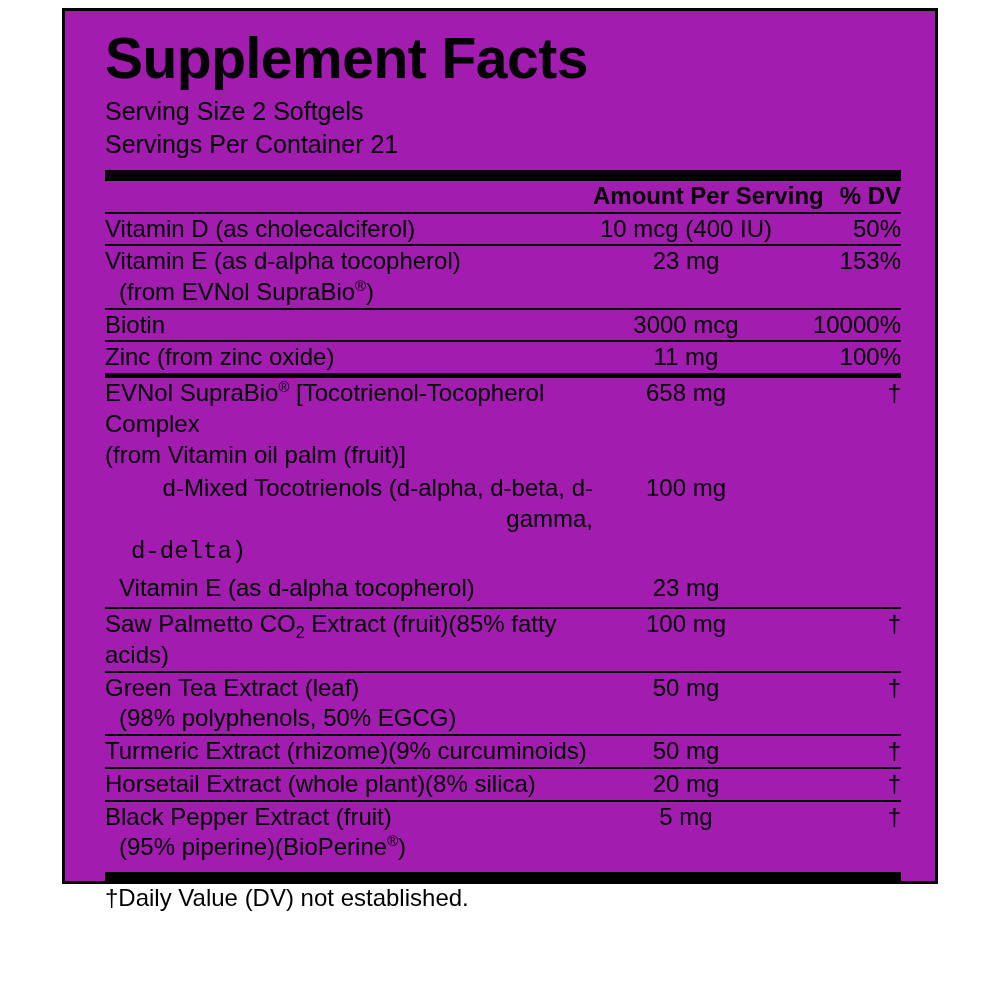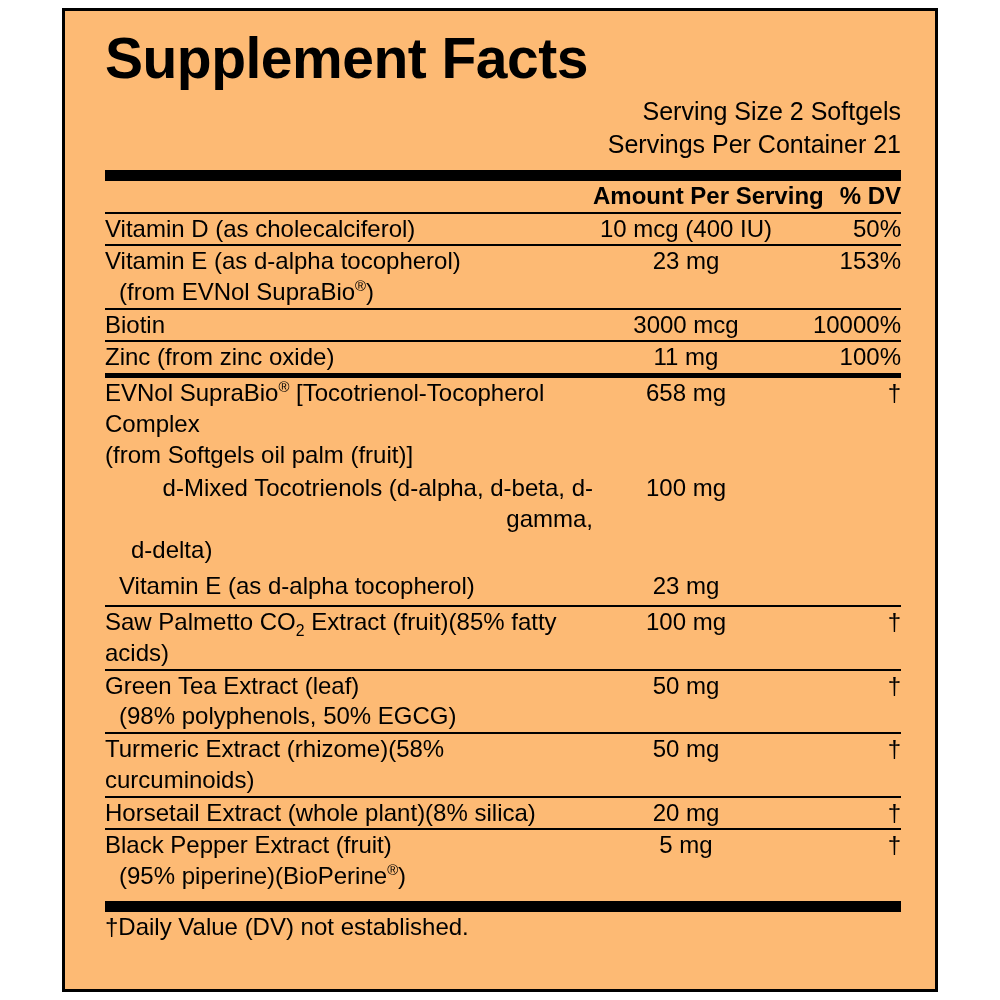--- a/index.html
+++ b/index.html
@@ -13,24 +13,24 @@
     font-family: "Liberation Sans", sans-serif;
     color: #000000;
     -webkit-font-smoothing: antialiased;
   }
 
   .panel {
     position: absolute;
     left: 62px;
     top: 8px;
     width: 876px;
-    height: 984px;
+    height: 876px;
     border: 3px solid #000000;
     box-sizing: border-box;
-    background: #fdba74;
+    background: #a21caf;
   }
 
   .inner {
     position: absolute;
     left: 40px;
     top: 18px;
     width: 796px;
   }
 
   .title {
@@ -39,21 +39,20 @@
     letter-spacing: -0.5px;
     line-height: 1.05;
     margin: 0 0 6px 0;
     white-space: nowrap;
   }
 
   .serving-line {
     font-size: 25px;
     line-height: 1.32;
     white-space: nowrap;
-    text-align: right;
   }
 
   .rule-thick {
     height: 11px;
     background: #000000;
     margin-top: 9px;
   }
 
   table.facts {
     width: 100%;
@@ -87,21 +86,21 @@
     height: 2px;
     background: #000000;
   }
   .divider-row-med td {
     padding: 0;
     height: 5px;
     background: #000000;
   }
 
   .indent1 { padding-left: 14px; display: inline-block; text-align: right; }
-  .indent2 { padding-left: 26px; display: inline-block; }
+  .indent2 { padding-left: 26px; display: inline-block; font-family: Liberation Mono, monospace; }
 
   sup { font-size: 0.62em; vertical-align: super; line-height: 0; }
   sub { font-size: 0.66em; vertical-align: sub; line-height: 0; }
 
   .footnote {
     font-size: 24px;
     line-height: 1.25;
   }
 
   .nowrap { white-space: nowrap; }
@@ -171,21 +170,21 @@
         <td class="col-amt">11 mg</td>
         <td class="col-dv">100%</td>
       </tr>
       <tr class="divider-row-med">
             <td colspan="3"></td>
           </tr>
 
       <tr class="row">
         <td>
           <span>EVNol SupraBio<sup>®</sup> [Tocotrienol-Tocopherol Complex</span><br>
-          <span>(from Softgels oil palm (fruit)]</span>
+          <span>(from Vitamin oil palm (fruit)]</span>
         </td>
         <td class="col-amt">658 mg</td>
         <td class="col-dv">†</td>
       </tr>
 
       <tr class="row sub">
         <td>
           <span class="indent1">d-Mixed Tocotrienols (d-alpha, d-beta, d-gamma,</span><br>
           <span class="indent2">d-delta)</span>
         </td>
@@ -219,21 +218,21 @@
           <span class="indent1">(98% polyphenols, 50% EGCG)</span>
         </td>
         <td class="col-amt">50 mg</td>
         <td class="col-dv">†</td>
       </tr>
       <tr class="divider-row">
             <td colspan="3"></td>
           </tr>
 
       <tr class="row">
-        <td>Turmeric Extract (rhizome)(58% curcuminoids)</td>
+        <td>Turmeric Extract (rhizome)(9% curcuminoids)</td>
         <td class="col-amt">50 mg</td>
         <td class="col-dv">†</td>
       </tr>
       <tr class="divider-row">
             <td colspan="3"></td>
           </tr>
 
       <tr class="row">
         <td>Horsetail Extract (whole plant)(8% silica)</td>
         <td class="col-amt">20 mg</td>

